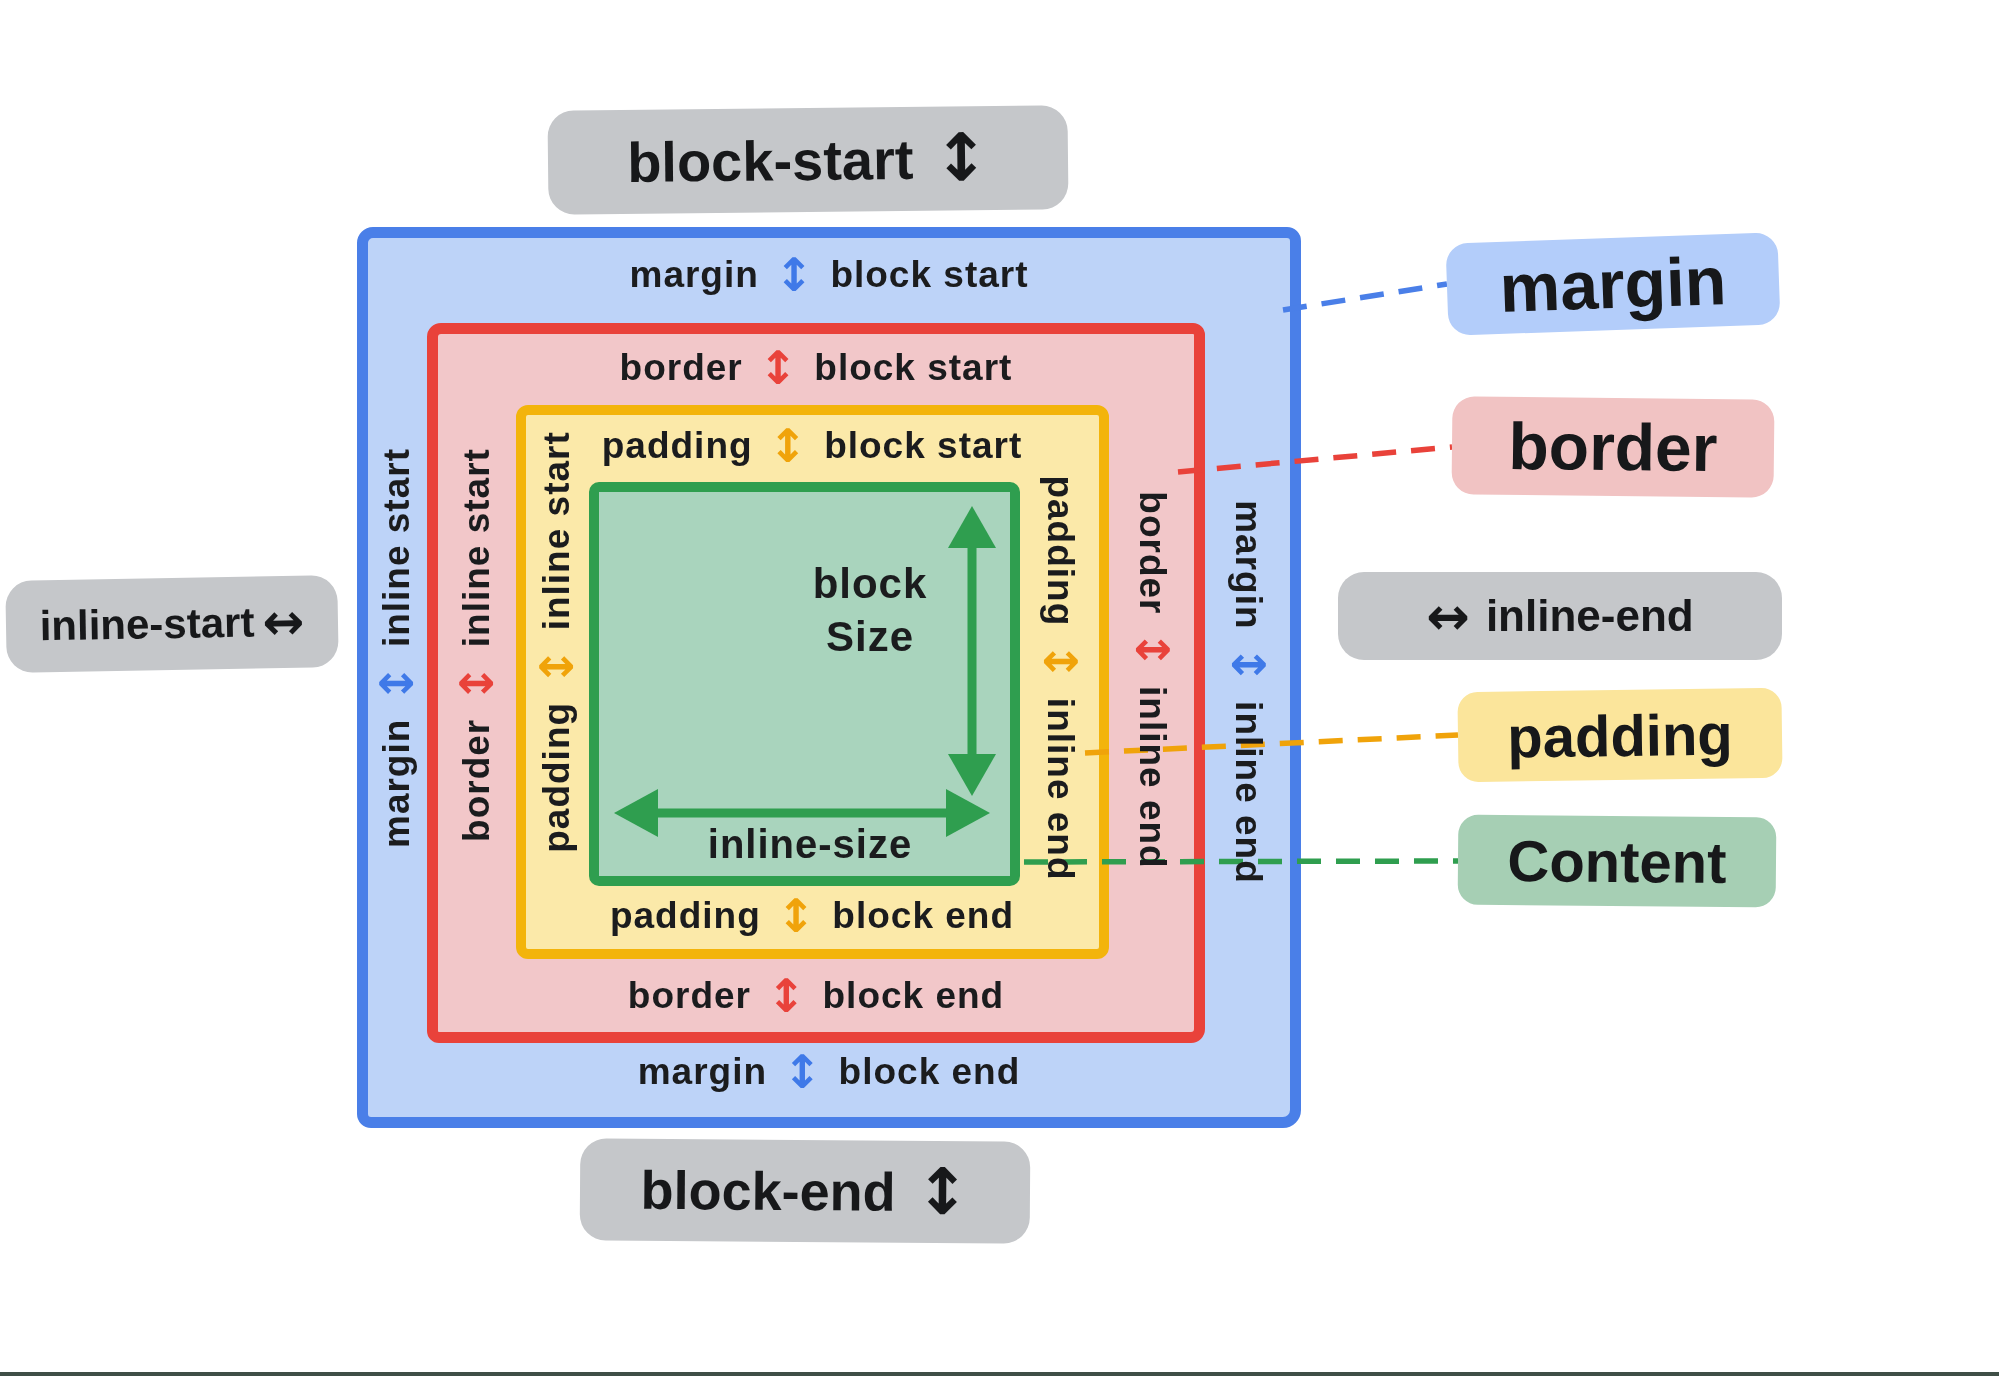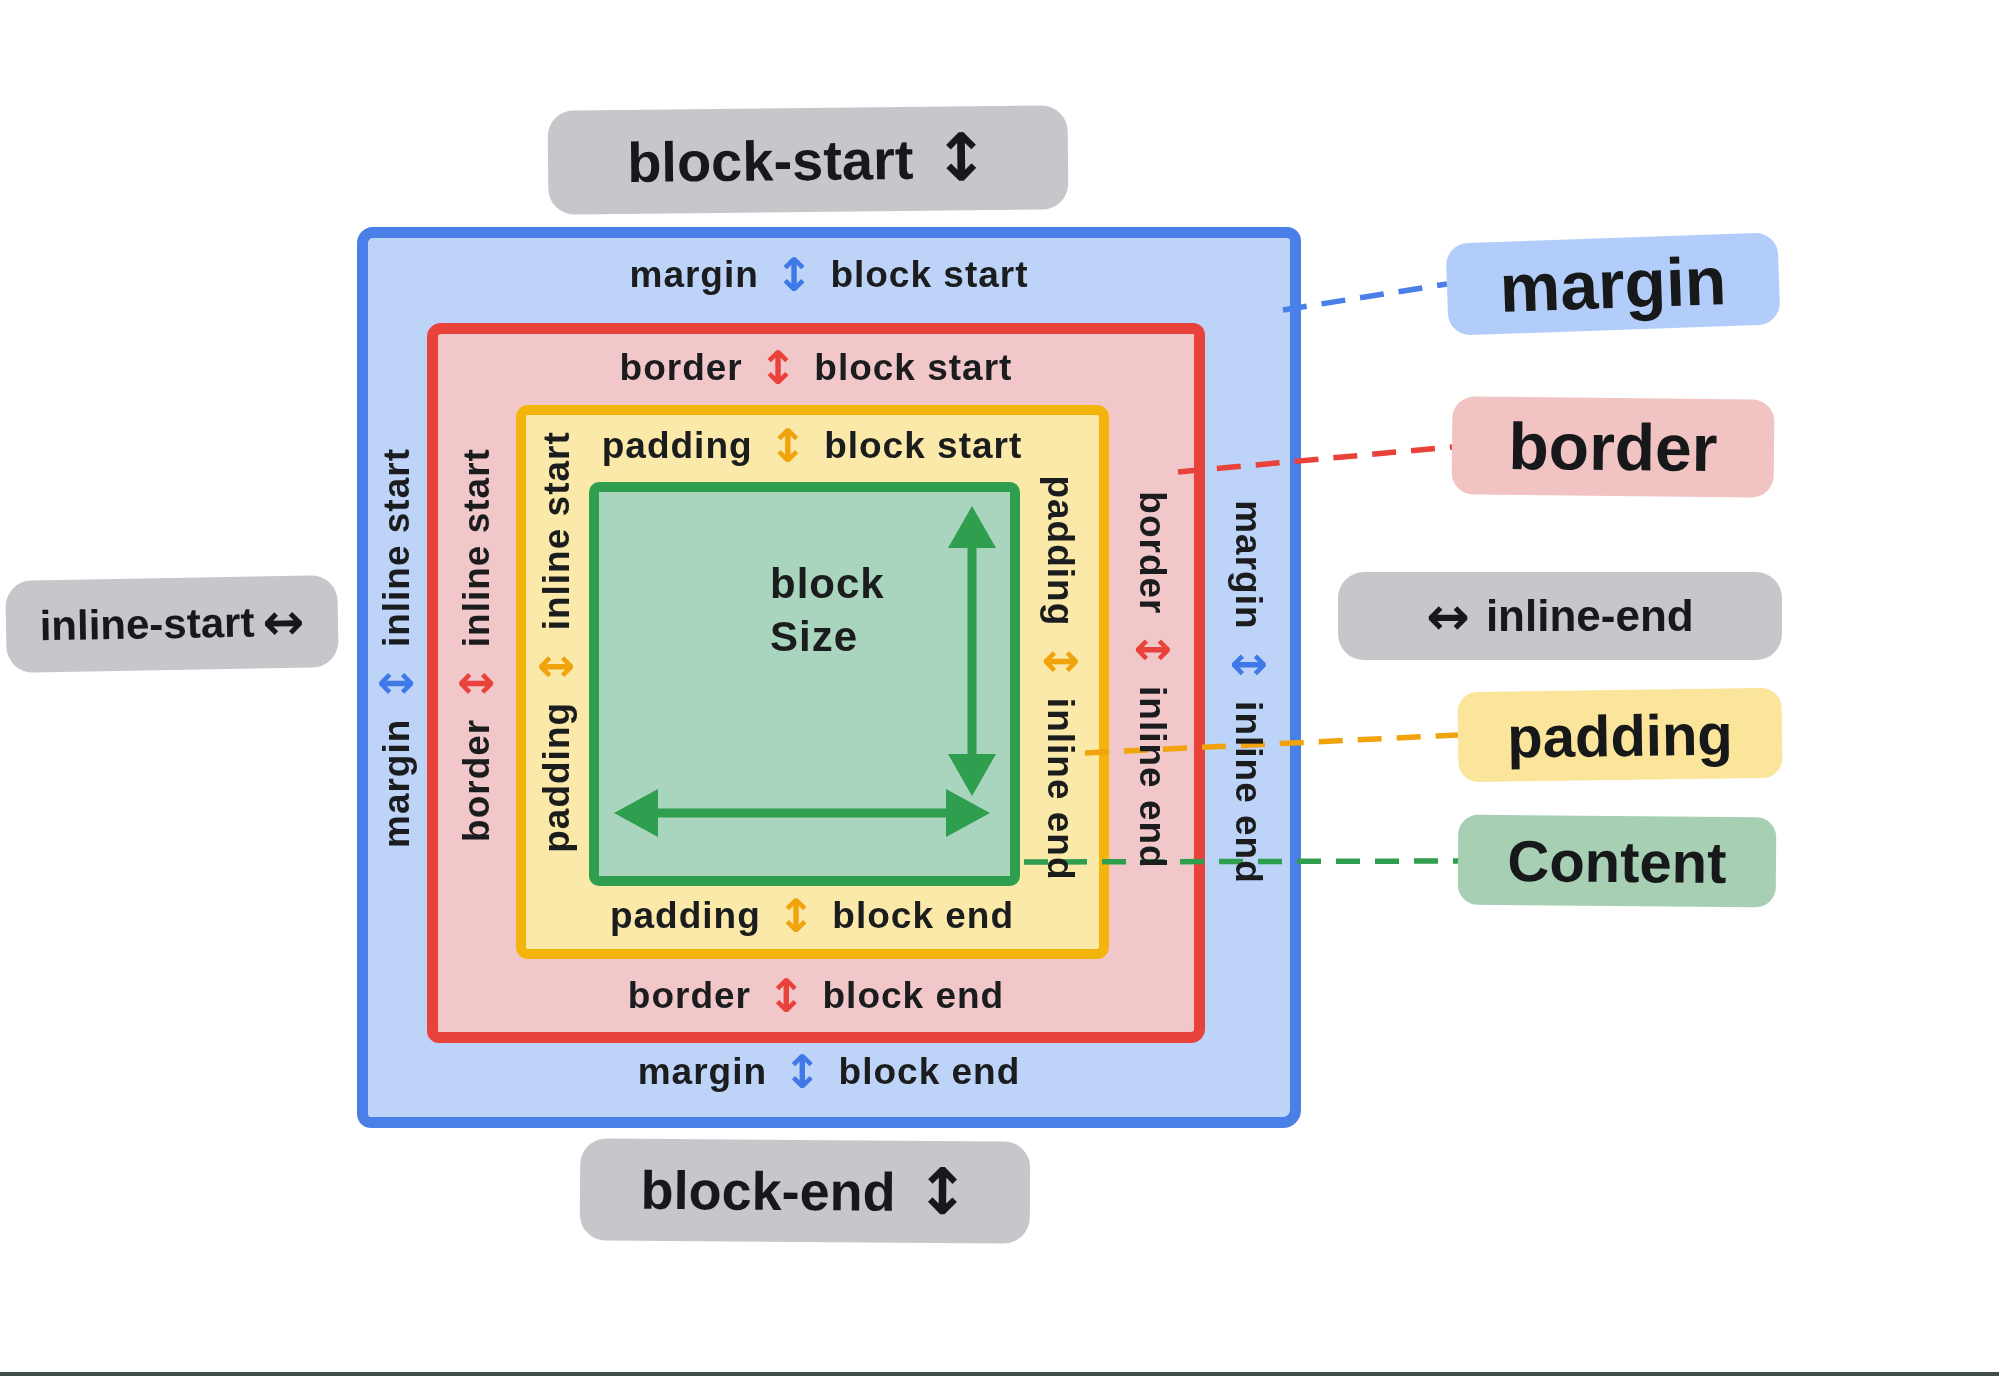--- a/index.html
+++ b/index.html
@@ -49,21 +49,21 @@
   .l-mbe{left:589px;top:1047px;width:480px;}
   .l-mis{left:147px;top:623px;width:500px;}
   .l-bis{left:227px;top:620px;width:500px;}
   .l-pis{left:307px;top:617px;width:500px;}
   .l-pie{left:810px;top:653px;width:500px;}
   .l-bie{left:902px;top:655px;width:500px;}
   .l-mie{left:998px;top:667px;width:500px;}
   
   .block-size-text{
     position:absolute;z-index:3;left:770px;top:558px;width:200px;
-    font-size:42px;font-weight:700;line-height:1.25;letter-spacing:1px;
+    text-align:center;font-size:42px;font-weight:700;line-height:1.25;letter-spacing:1px;
   }
   .inline-size-text{
     position:absolute;z-index:3;left:660px;top:822px;width:300px;
     text-align:center;font-size:40px;font-weight:700;letter-spacing:1px;
   }
   
   .badge{
     position:absolute;z-index:4;box-sizing:border-box;
     display:flex;align-items:center;justify-content:center;gap:20px;
     border-radius:26px;font-weight:700;color:#17181a;white-space:nowrap;
@@ -174,20 +174,21 @@
   <div class="ring-label rot-r l-mie">
     <span>margin</span>
     <span class="arrow c-blue">↕</span>
     <span>inline end</span>
   </div>
 
   <div class="block-size-text">
     <div>block</div>
     <div>Size</div>
   </div>
+  <div class="inline-size-text">inline-size</div>
 
   <div class="badge gray b-block-start">
     <span class="badge-text">block-start</span>
     <span class="badge-arrow">↕</span>
   </div>
   <div class="badge gray b-block-end">
     <span class="badge-text">block-end</span>
     <span class="badge-arrow">↕</span>
   </div>
   <div class="badge gray b-inline-start">

